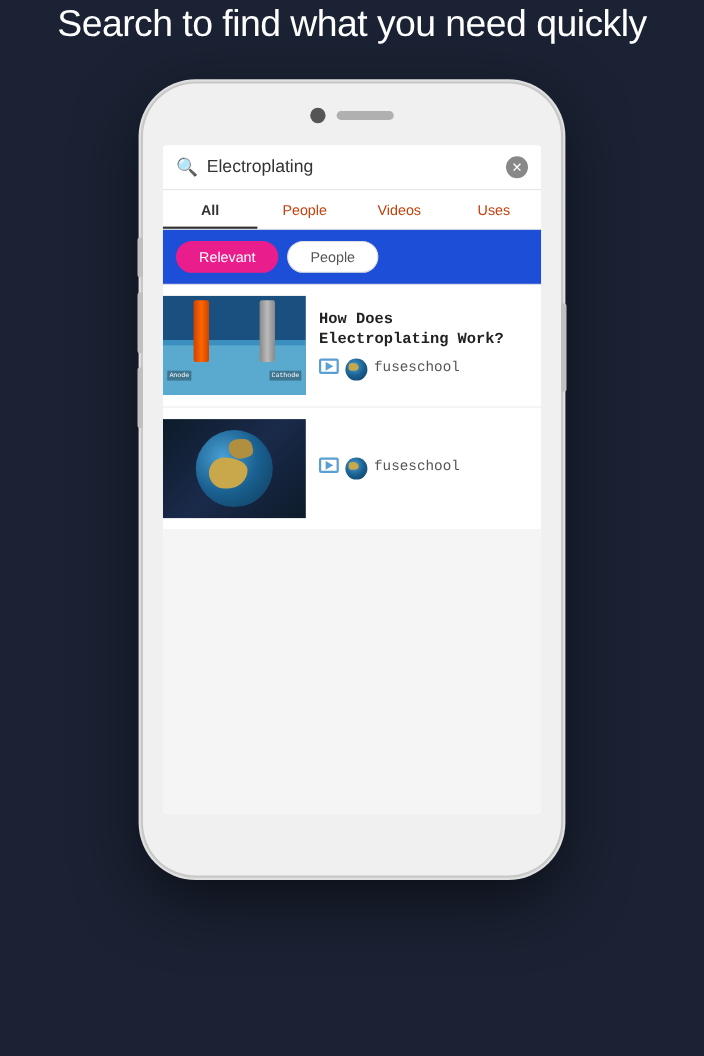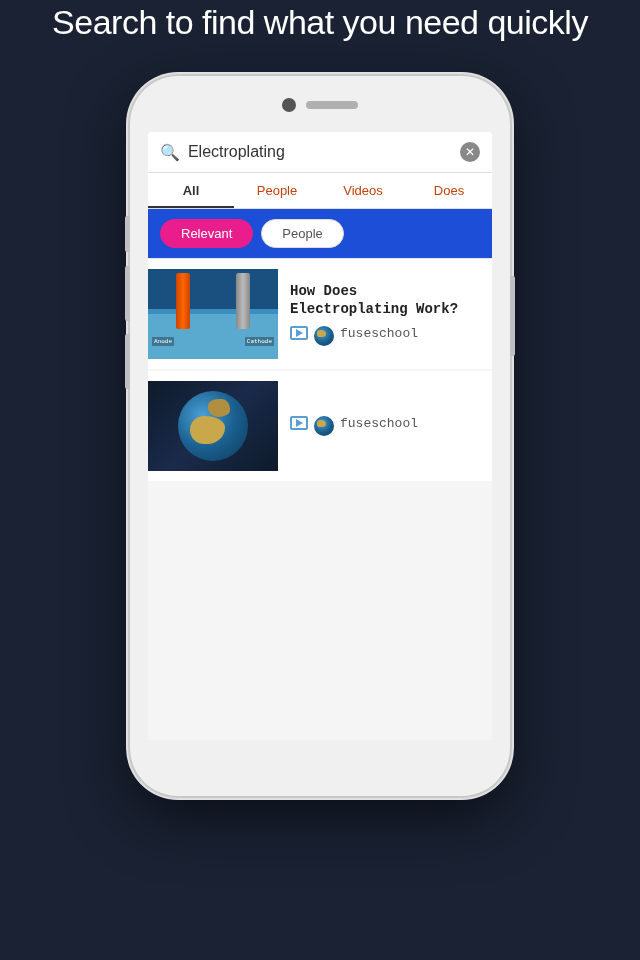--- a/index.html
+++ b/index.html
@@ -436,21 +436,21 @@
         <div class="search-bar">
           <span class="search-icon">🔍</span>
           <input class="search-input" type="text" value="Electroplating" style="">
           <div class="search-clear">✕</div>
         </div>
 
         <div class="tabs-bar">
           <div class="tab-item active">All</div>
           <div class="tab-item">People</div>
           <div class="tab-item">Videos</div>
-          <div class="tab-item">Does</div>
+          <div class="tab-item">Uses</div>
         </div>
 
         <div class="filter-bar">
           <button class="filter-btn active">Relevant</button>
           <button class="filter-btn inactive">People</button>
         </div>
 
         <div class="results-list">
 
           <div class="result-item">

